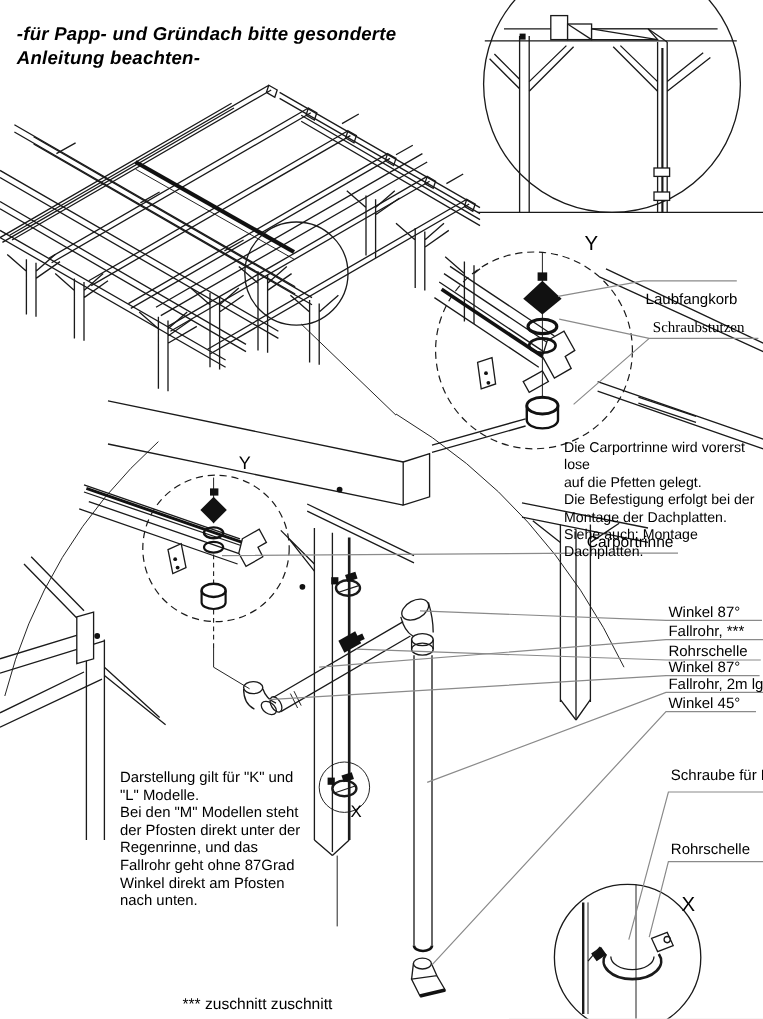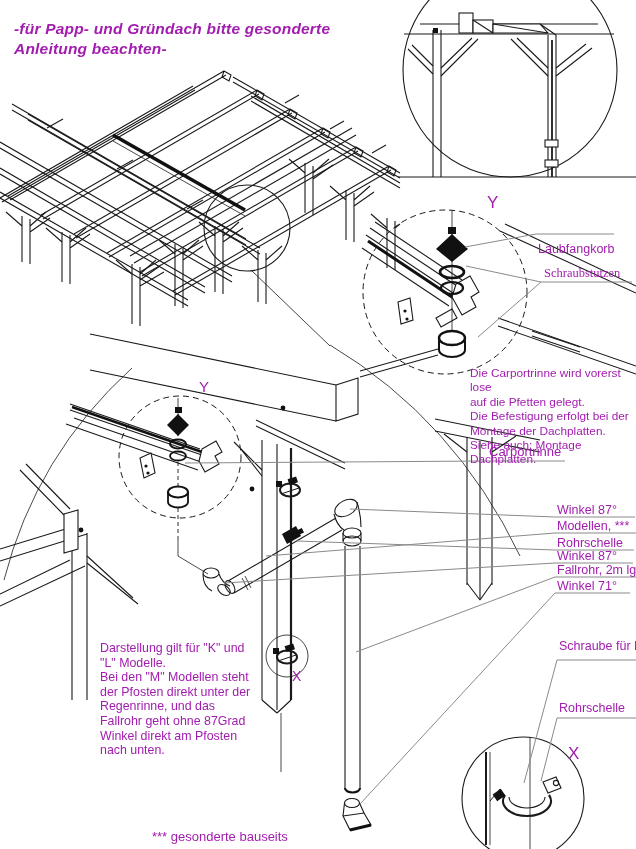--- a/index.html
+++ b/index.html
@@ -1,17 +1,17 @@
 <!DOCTYPE html>
 <html><head>
 <meta charset="utf-8">
 <style>
   html,body{margin:0;padding:0;background:#e8e8e8;}
   #page{position:relative;width:636px;height:849px;background:#ffffff;overflow:hidden;
-        font-family:"Liberation Sans","DejaVu Sans",sans-serif;color:#a21caf;}
+        font-family:"Liberation Sans","DejaVu Sans",sans-serif;color:#000000;}
   #art{position:absolute;left:0;top:0;width:636px;height:849px;}
   .txt{position:absolute;white-space:pre-line;line-height:1.18;}
   .title{font-size:15.5px;font-weight:bold;font-style:italic;line-height:1.32;letter-spacing:.2px;}
   .note{font-size:11.8px;line-height:14.4px;}
   .note2{font-size:12.4px;line-height:14.6px;}
   .lbl{font-size:12.5px;white-space:nowrap;}
   .lbl-lg{font-size:13px;white-space:nowrap;}
   .letter{font-size:17px;}
   .letter-sm{font-size:14px;}
   svg .ln{stroke:#1a1a1a;fill:none;stroke-width:1.1;stroke-linecap:butt;}
@@ -270,38 +270,38 @@
 auf die Pfetten gelegt.
 Die Befestigung erfolgt bei der
 Montage der Dachplatten.
 Siehe auch: Montage Dachplatten.</div>
 
 <div class="txt lbl-lg" style="left:489px;top:444px;text-align:right;">Carportrinne</div>
 
 <div class="txt letter-sm" style="left:199px;top:378px;font-size:15px;">Y</div>
 
 <div class="txt lbl" style="left:557px;top:503px;">Winkel 87°</div>
-<div class="txt lbl" style="left:557px;top:519px;">Modellen, ***</div>
+<div class="txt lbl" style="left:557px;top:519px;">Fallrohr, ***</div>
 <div class="txt lbl" style="left:557px;top:536px;">Rohrschelle</div>
 <div class="txt lbl" style="left:557px;top:549px;">Winkel 87°</div>
 <div class="txt lbl" style="left:557px;top:563px;">Fallrohr, 2m lg.</div>
-<div class="txt lbl" style="left:557px;top:579px;">Winkel 71°</div>
+<div class="txt lbl" style="left:557px;top:579px;">Winkel 45°</div>
 
 <div class="txt note2" style="left:100px;top:641px;width:168px;">Darstellung gilt für "K" und
 "L" Modelle.
 Bei den "M" Modellen steht
 der Pfosten direkt unter der
 Regenrinne, und das
 Fallrohr geht ohne 87Grad
 Winkel direkt am Pfosten
 nach unten.</div>
 
 <div class="txt letter-sm" style="left:292px;top:668px;">X</div>
 
 <div class="txt lbl" style="left:559px;top:639px;line-height:15px;">Schraube für
 Dachplatten
 4,8x35mm</div>
 <div class="txt lbl" style="left:559px;top:701px;">Rohrschelle</div>
 <div class="txt letter" style="left:568px;top:744px;">X</div>
 
-<div class="txt lbl-lg" style="left:152px;top:829px;">*** gesonderte bauseits</div>
+<div class="txt lbl-lg" style="left:152px;top:829px;">*** zuschnitt zuschnitt</div>
 
 </div>
 
 </body></html>

